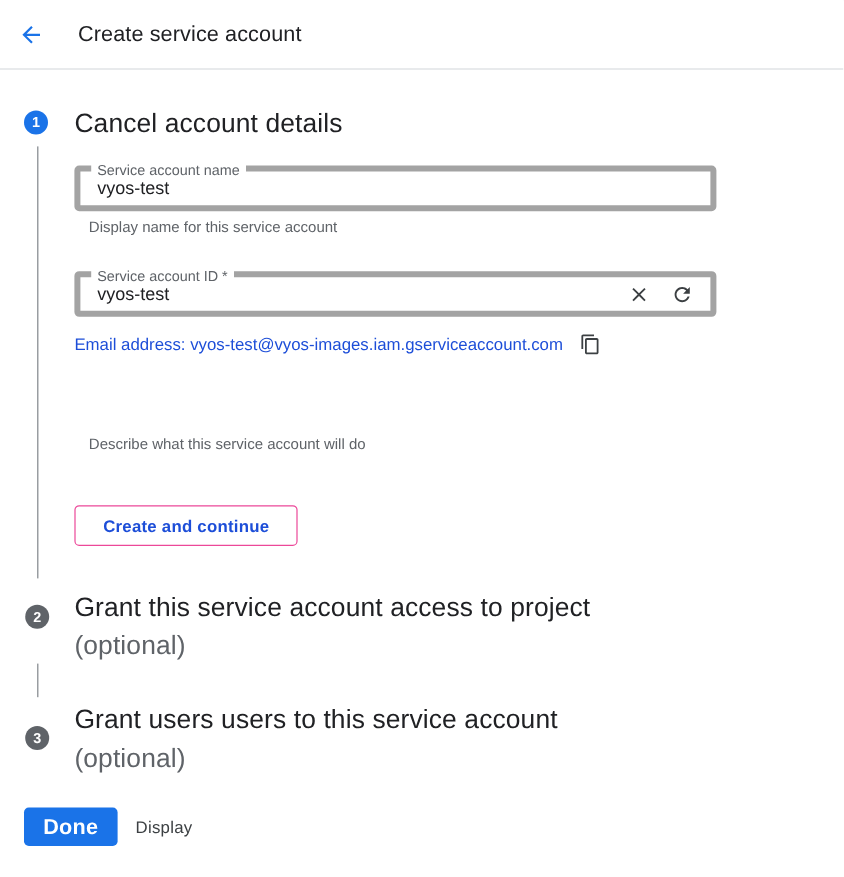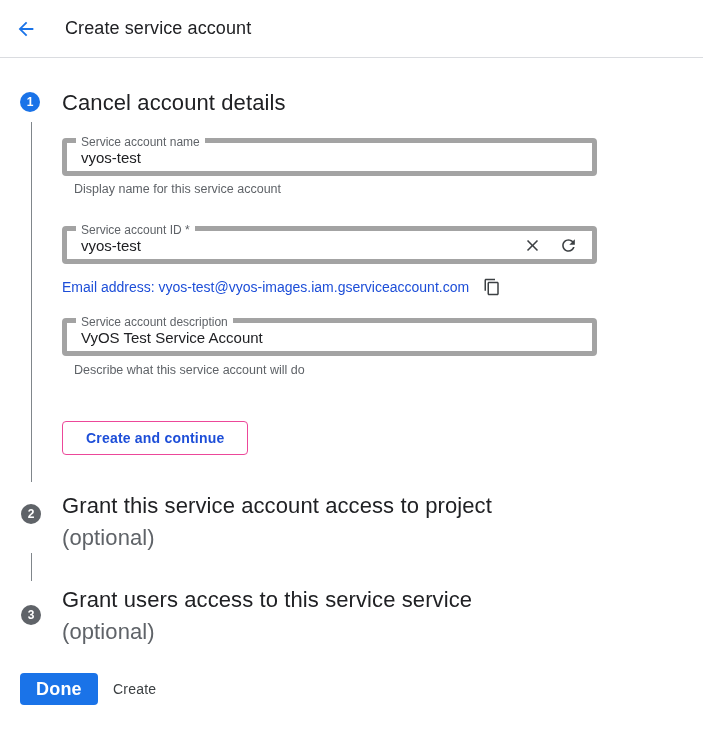--- a/index.html
+++ b/index.html
@@ -88,37 +88,33 @@
     <span class="email-text">Email address: vyos-test@vyos-images.iam.gserviceaccount.com</span>
     <button class="copy-btn">
       <span style="display:flex;">
         <svg width="18" height="18" viewBox="0 0 24 24" fill="#3c4043">
             <path d="M16 1H4c-1.1 0-2 .9-2 2v14h2V3h12V1zm3 4H8c-1.1 0-2 .9-2 2v14c0 1.1.9 2 2 2h11c1.1 0 2-.9 2-2V7c0-1.1-.9-2-2-2zm0 16H8V7h11v14z"></path>
           </svg>
       </span>
     </button>
   </div>
 
-  <div class="field" style="top:318px;">
-    <span class="flabel">Service account description</span>
-    <input type="text" value="VyOS Test Service Account" style="">
-  </div>
   <div class="helper" style="top:363px;">Describe what this service account will do</div>
 
   <button class="btn-outline">Create and continue</button>
 
   <div class="step-circle inactive" style="left:21px;top:504px;">2</div>
   <div class="step-title" style="top:490px;">
     <span>Grant this service account access to project</span>
     <span class="optional">(optional)</span>
   </div>
 
   <div class="connector" style="top:553px;height:28px;"></div>
 
   <div class="step-circle inactive" style="left:21px;top:605px;">3</div>
   <div class="step-title" style="top:584px;">
-    <span>Grant users access to this service service</span>
+    <span>Grant users users to this service account</span>
     <span class="optional">(optional)</span>
   </div>
 
   <button class="btn-filled">Done</button>
-  <button class="btn-text">Create</button>
+  <button class="btn-text">Display</button>
 </div>
 
 </body></html>

